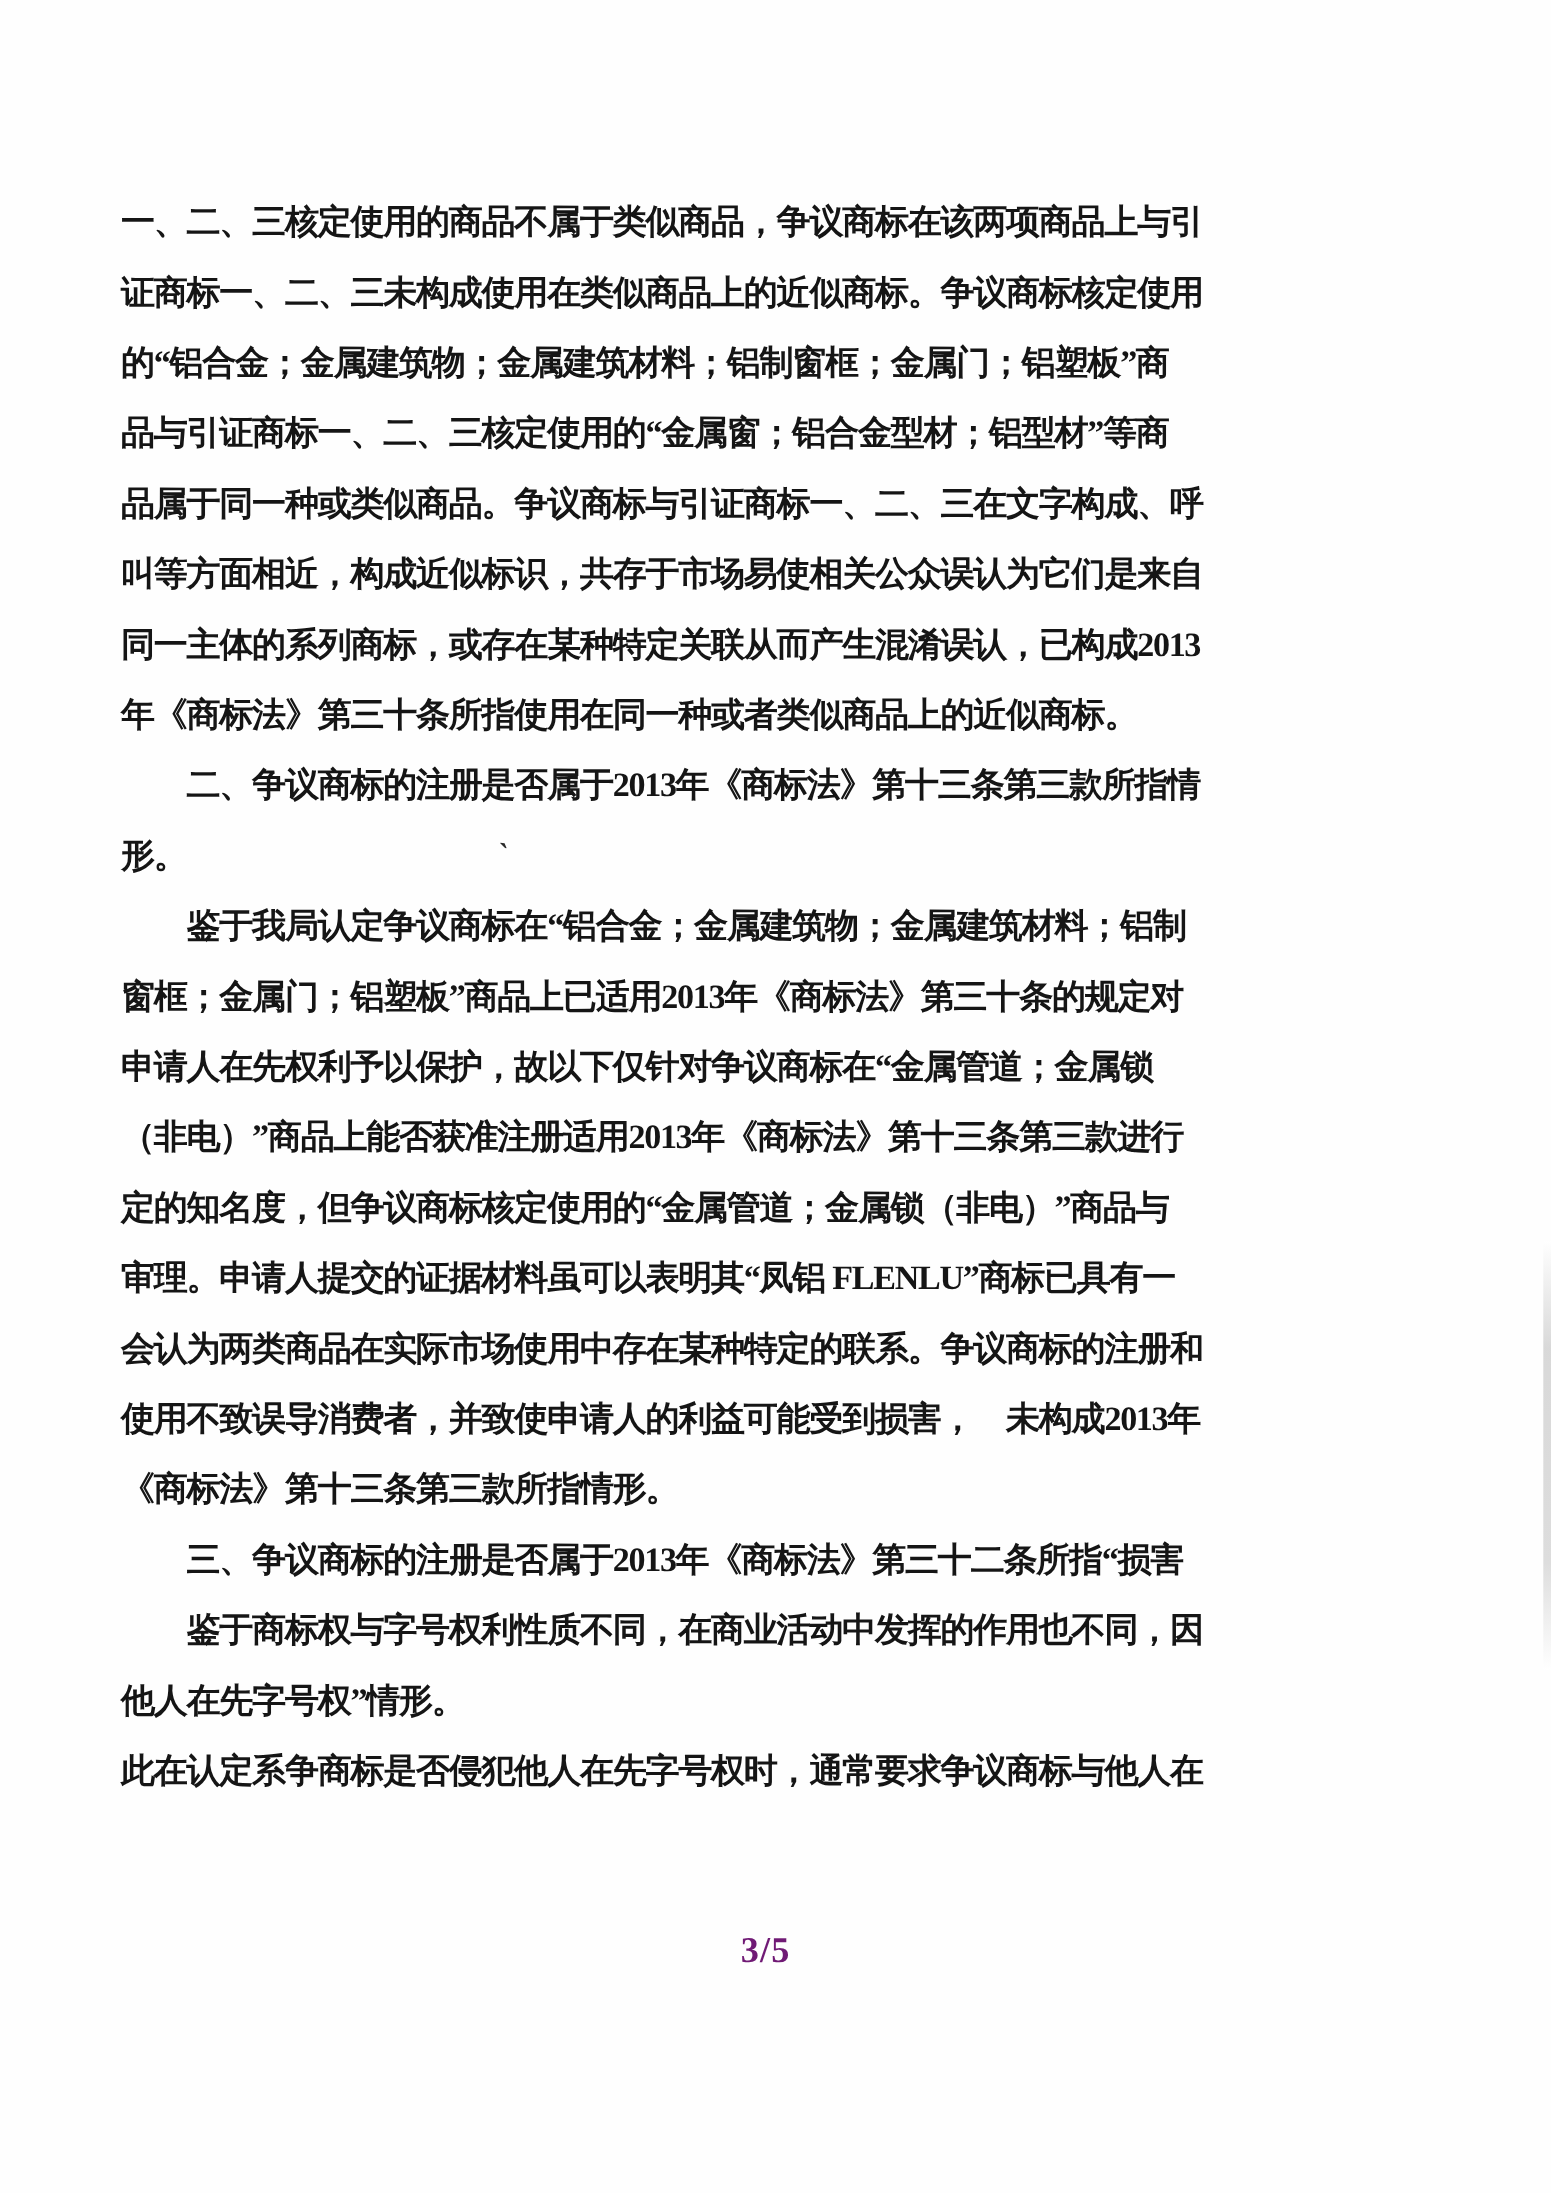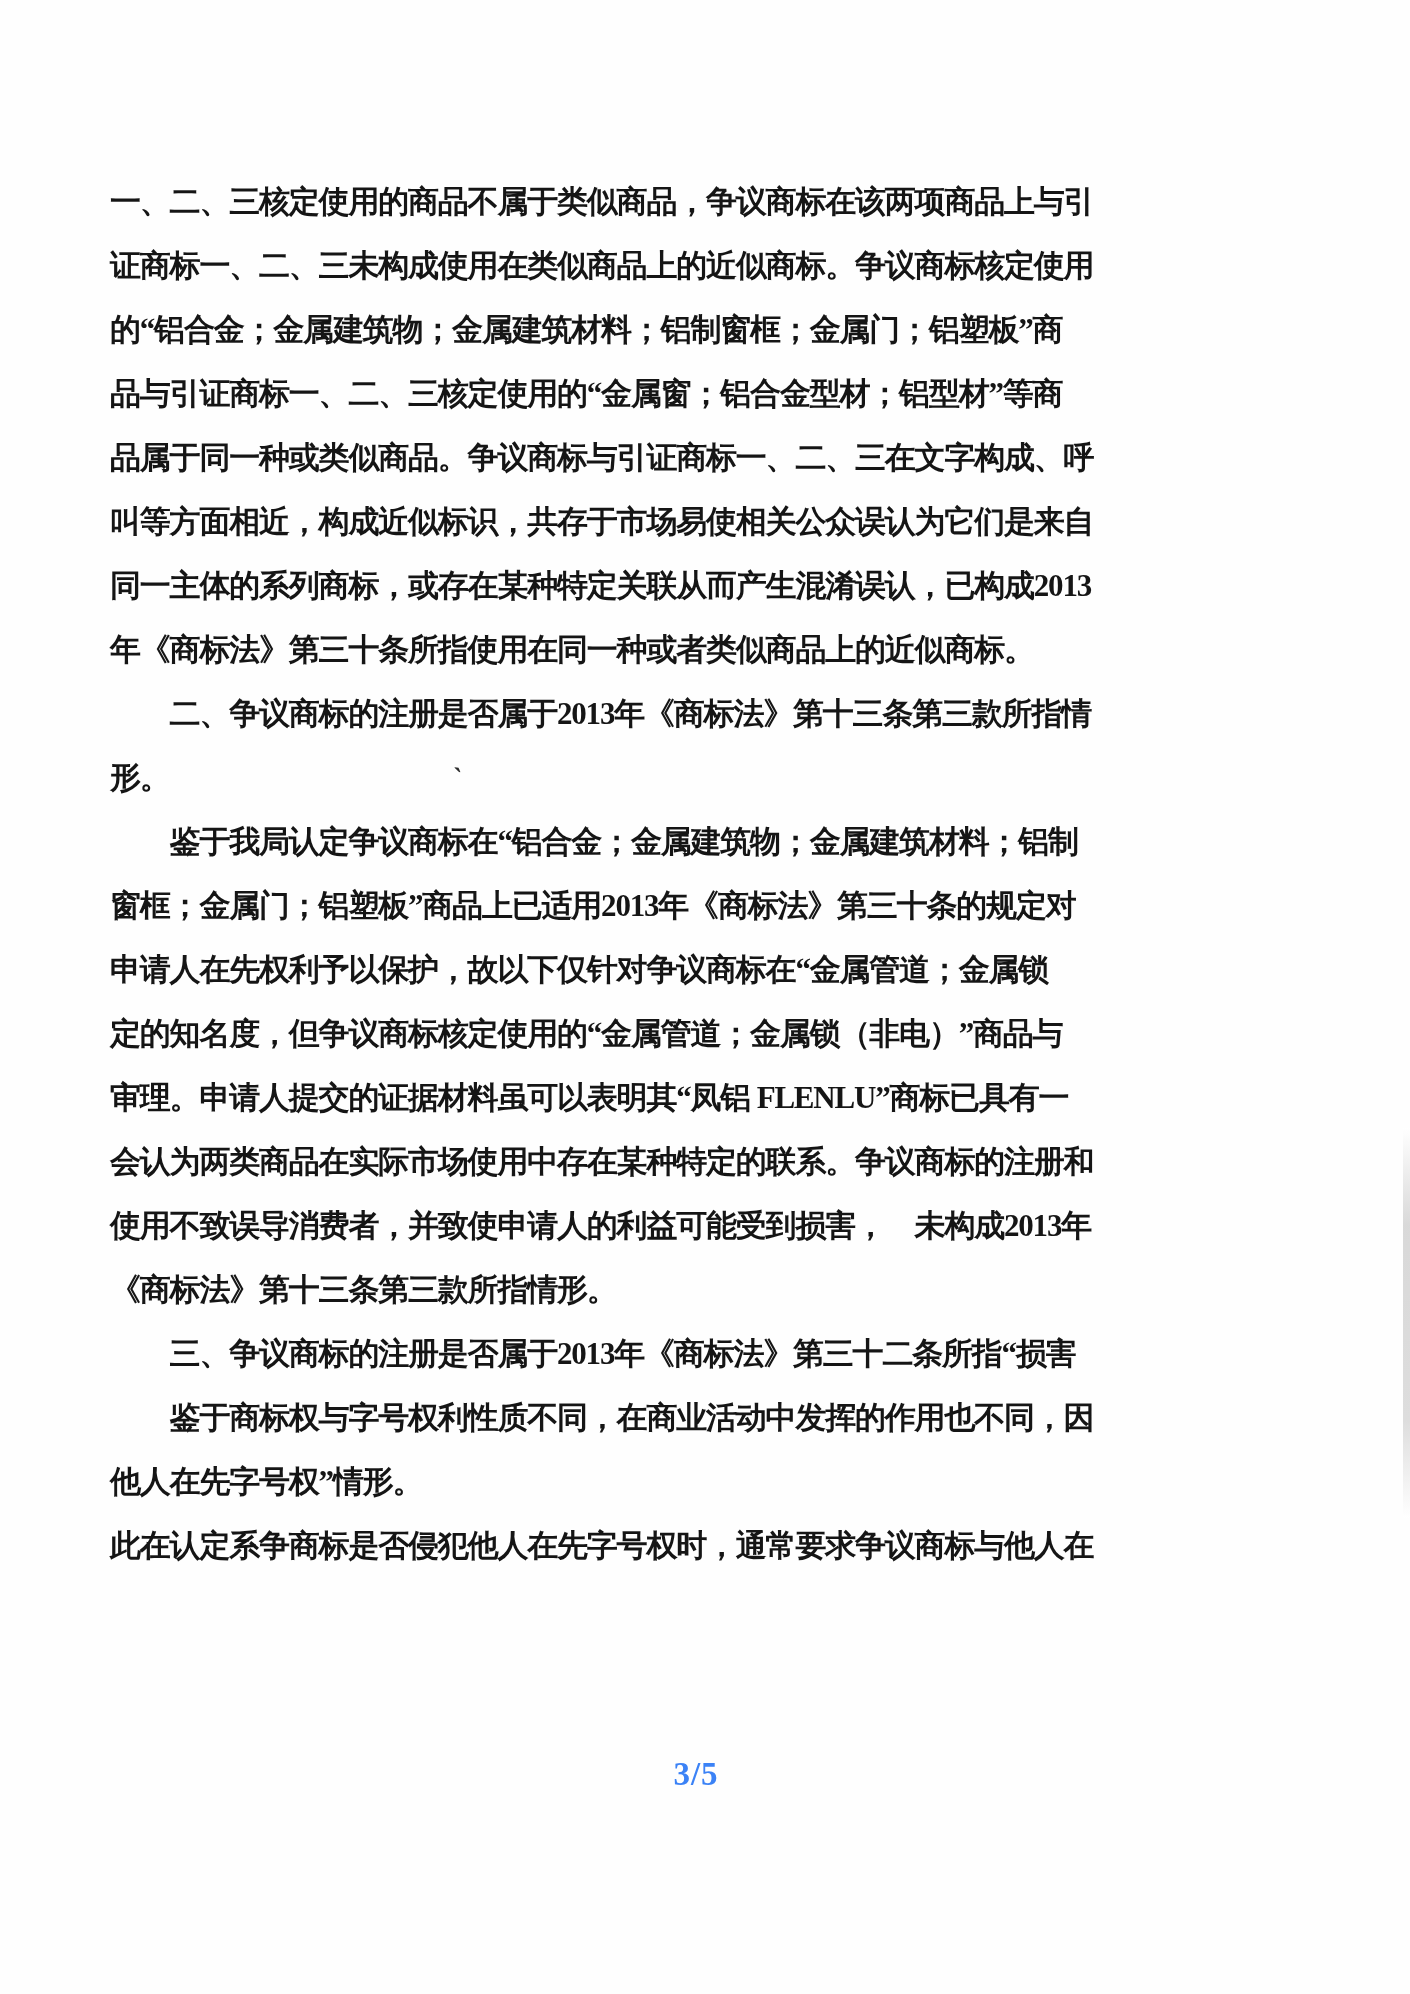--- a/index.html
+++ b/index.html
@@ -56,21 +56,21 @@
     opacity: 0.75;
   }
   .footer {
     position: absolute;
     top: 1756px;
     left: 0;
     width: 1392px;
     text-align: center;
     font-size: 33px;
     font-weight: 700;
-    color: #3b82f6;
+    color: #701a75;
     letter-spacing: 1px;
   }
 </style>
 </head>
 <body>
 
 <div class="page">
 
   <div class="text-block">
     <div class="line">一、二、三核定使用的商品不属于类似商品，争议商标在该两项商品上与引</div>
@@ -79,20 +79,21 @@
     <div class="line">品与引证商标一、二、三核定使用的“金属窗；铝合金型材；铝型材”等商</div>
     <div class="line">品属于同一种或类似商品。争议商标与引证商标一、二、三在文字构成、呼</div>
     <div class="line">叫等方面相近，构成近似标识，共存于市场易使相关公众误认为它们是来自</div>
     <div class="line">同一主体的系列商标，或存在某种特定关联从而产生混淆误认，已构成2013</div>
     <div class="line">年《商标法》第三十条所指使用在同一种或者类似商品上的近似商标。</div>
     <div class="line">　　二、争议商标的注册是否属于2013年《商标法》第十三条第三款所指情</div>
     <div class="line">形。</div>
     <div class="line">　　鉴于我局认定争议商标在“铝合金；金属建筑物；金属建筑材料；铝制</div>
     <div class="line">窗框；金属门；铝塑板”商品上已适用2013年《商标法》第三十条的规定对</div>
     <div class="line">申请人在先权利予以保护，故以下仅针对争议商标在“金属管道；金属锁</div>
+    <div class="line">（非电）”商品上能否获准注册适用2013年《商标法》第十三条第三款进行</div>
     <div class="line">定的知名度，但争议商标核定使用的“金属管道；金属锁（非电）”商品与</div>
     <div class="line">审理。申请人提交的证据材料虽可以表明其“凤铝 FLENLU”商标已具有一</div>
     <div class="line">会认为两类商品在实际市场使用中存在某种特定的联系。争议商标的注册和</div>
     <div class="line">使用不致误导消费者，并致使申请人的利益可能受到损害，　未构成2013年</div>
     <div class="line">《商标法》第十三条第三款所指情形。</div>
     <div class="line">　　三、争议商标的注册是否属于2013年《商标法》第三十二条所指“损害</div>
     <div class="line">　　鉴于商标权与字号权利性质不同，在商业活动中发挥的作用也不同，因</div>
     <div class="line">他人在先字号权”情形。</div>
     <div class="line">此在认定系争商标是否侵犯他人在先字号权时，通常要求争议商标与他人在</div>
   </div>

